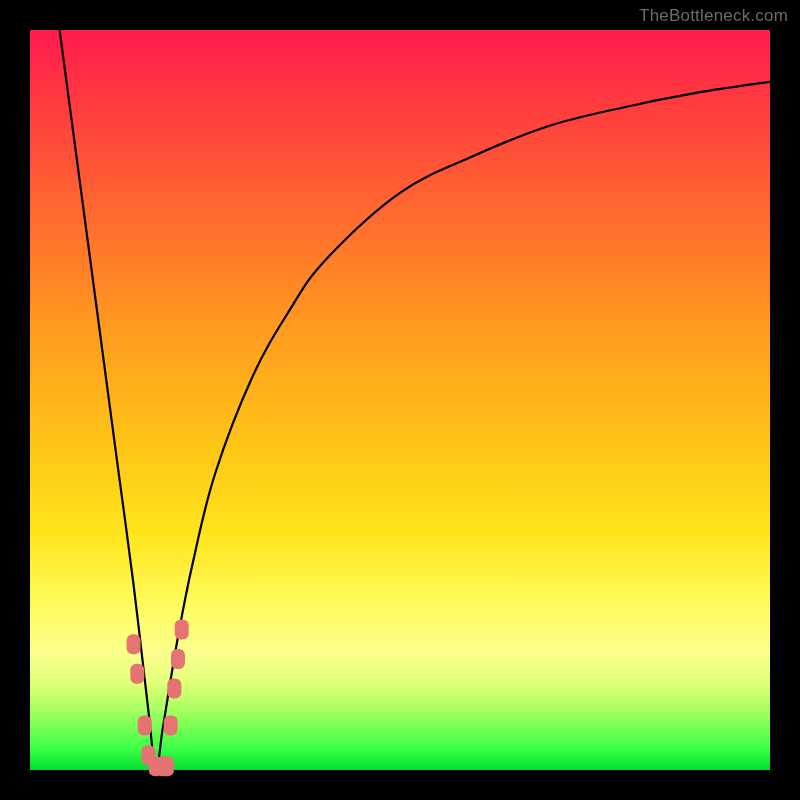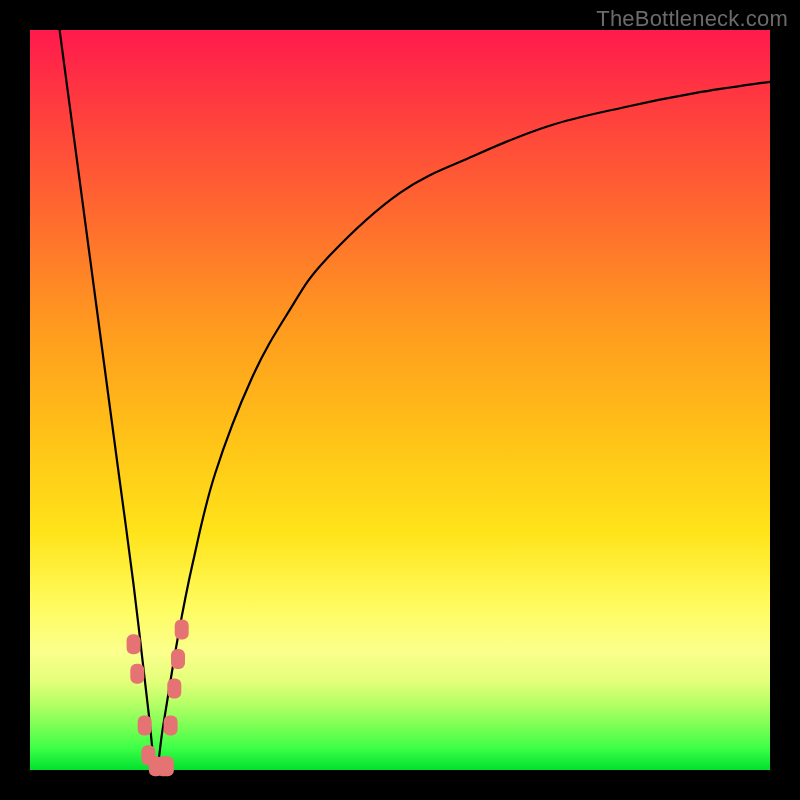--- a/index.html
+++ b/index.html
@@ -37,21 +37,21 @@
       #7cff55 94%,
       #3eff46 97%,
       #00e12f 100%
     );
   }
   .watermark {
     position: absolute;
     top: 6px;
     right: 12px;
     color: #6b6b6b;
-    font-size: 22px;
+    font-size: 17px;
     letter-spacing: 0.2px;
     user-select: none;
   }
   svg.curve {
     position: absolute;
     left: 0;
     top: 0;
     width: 740px;
     height: 740px;
     overflow: visible;

